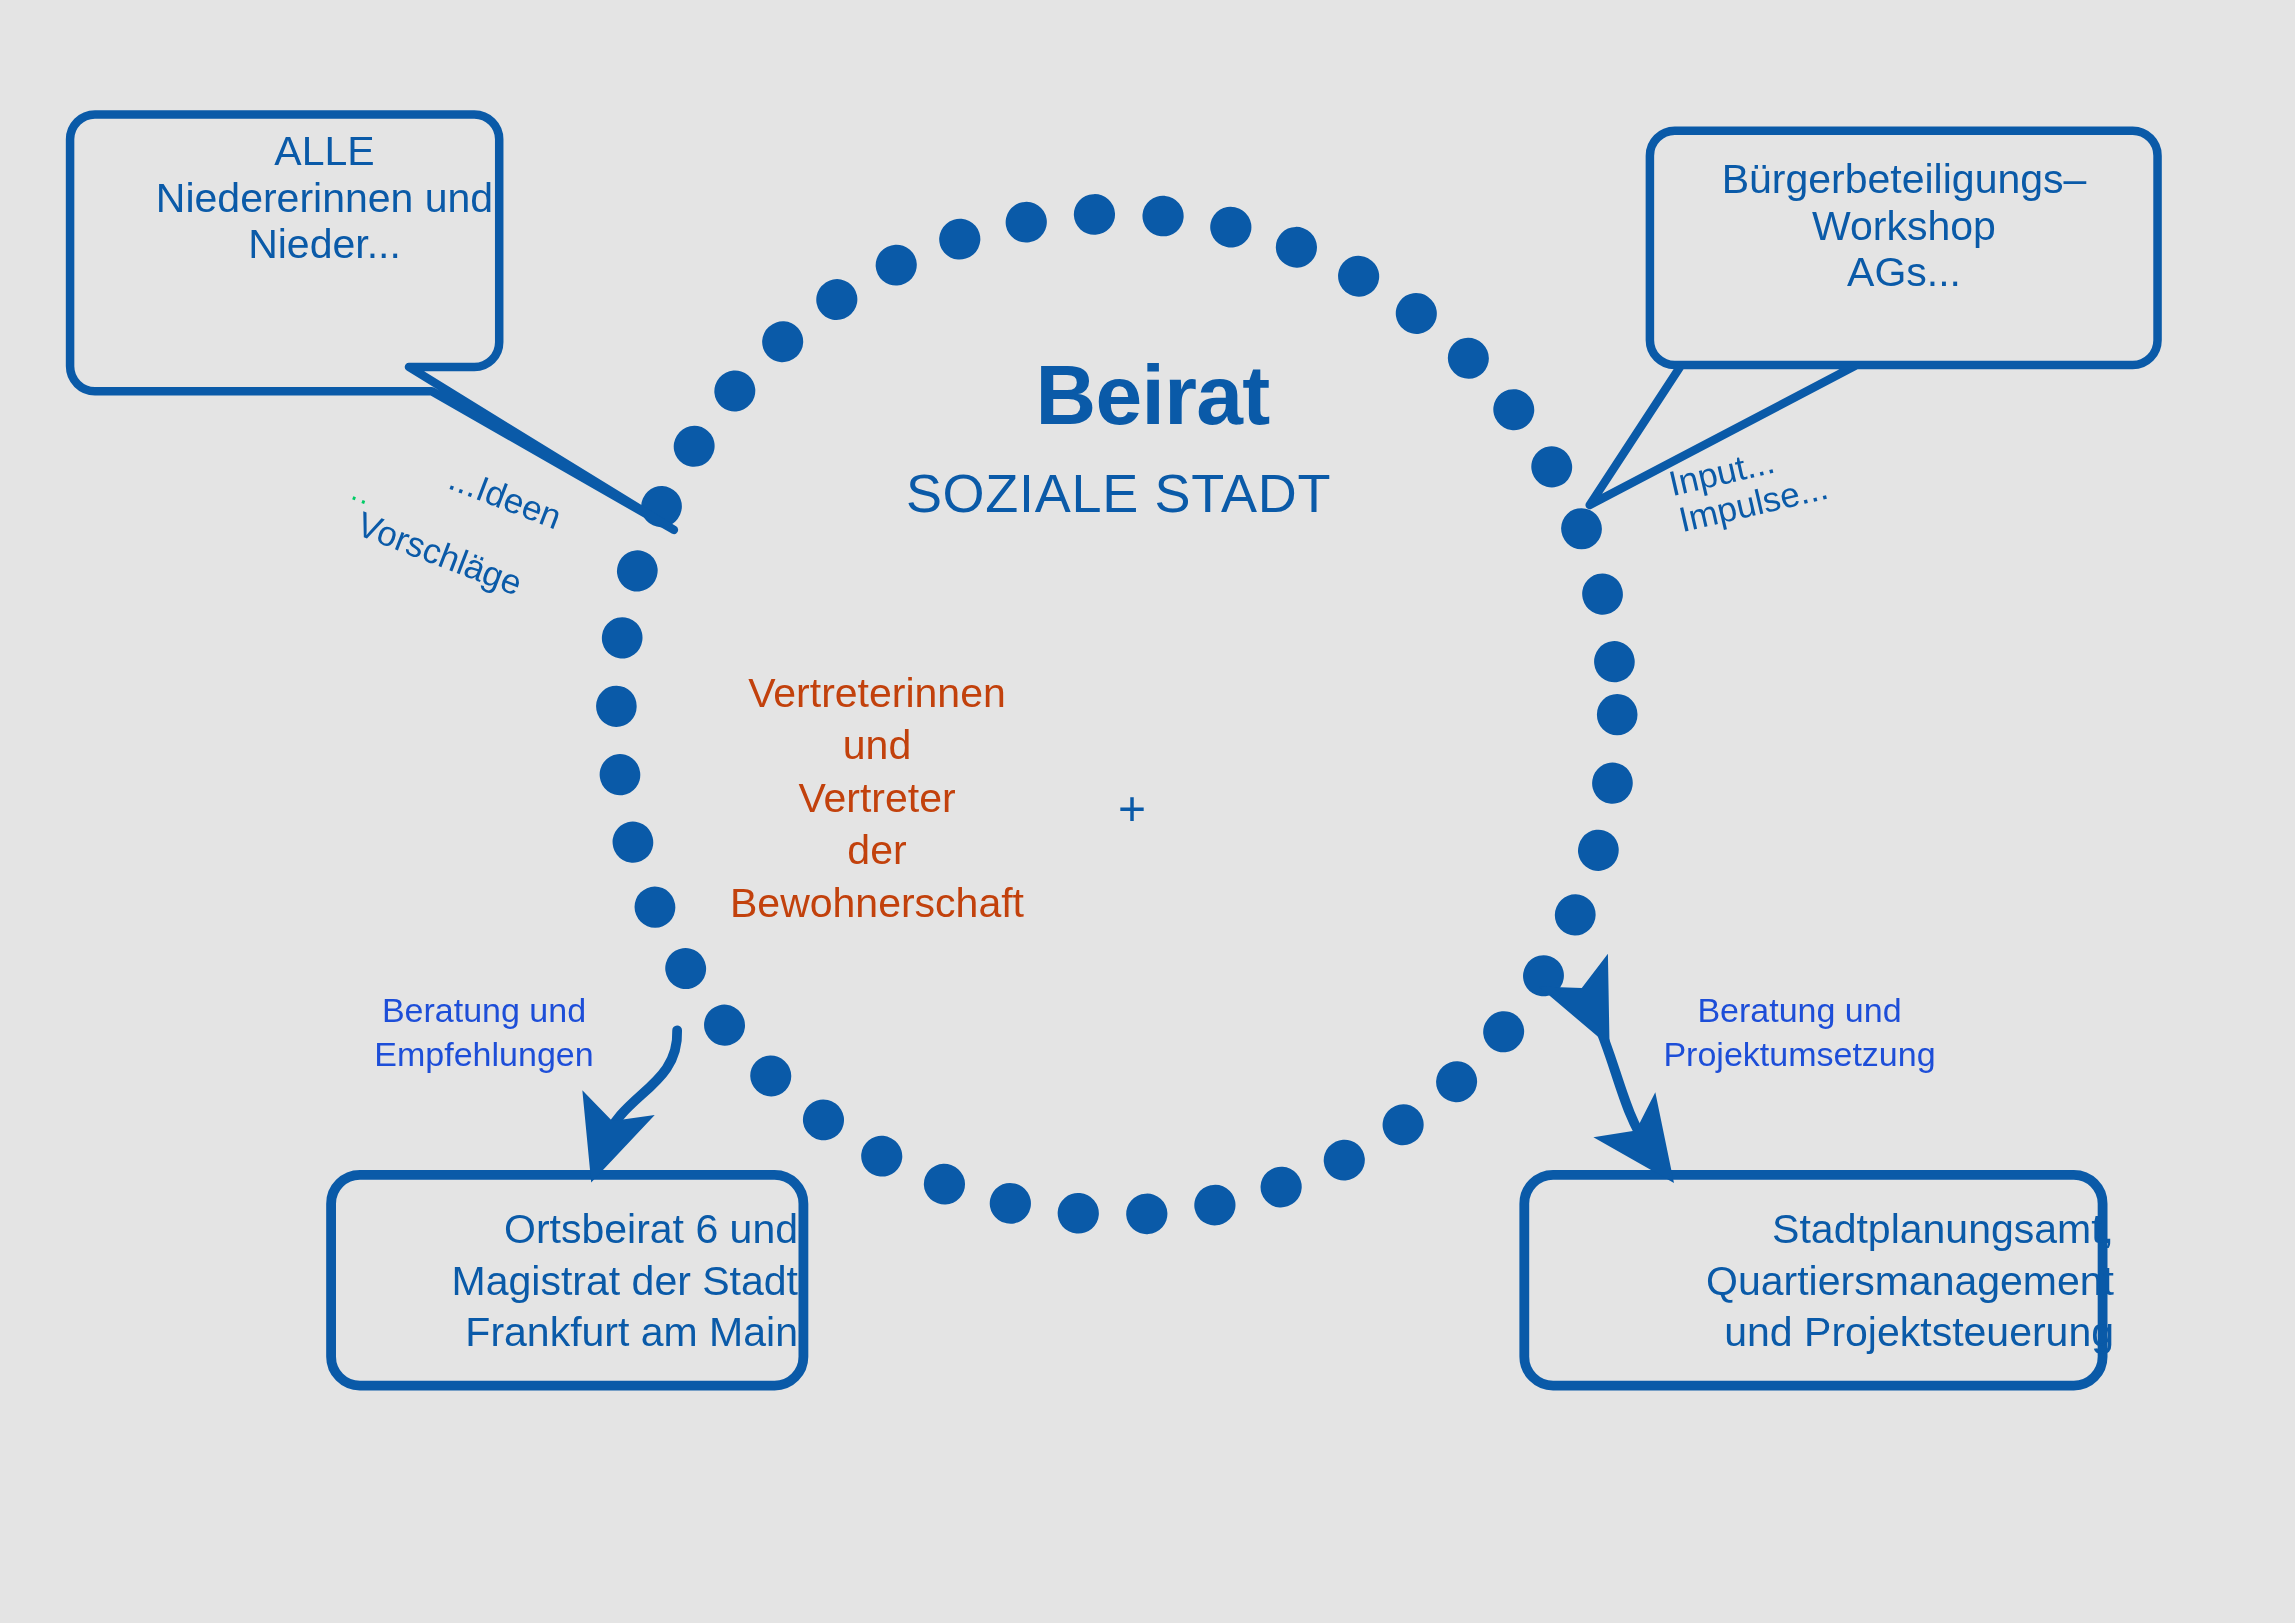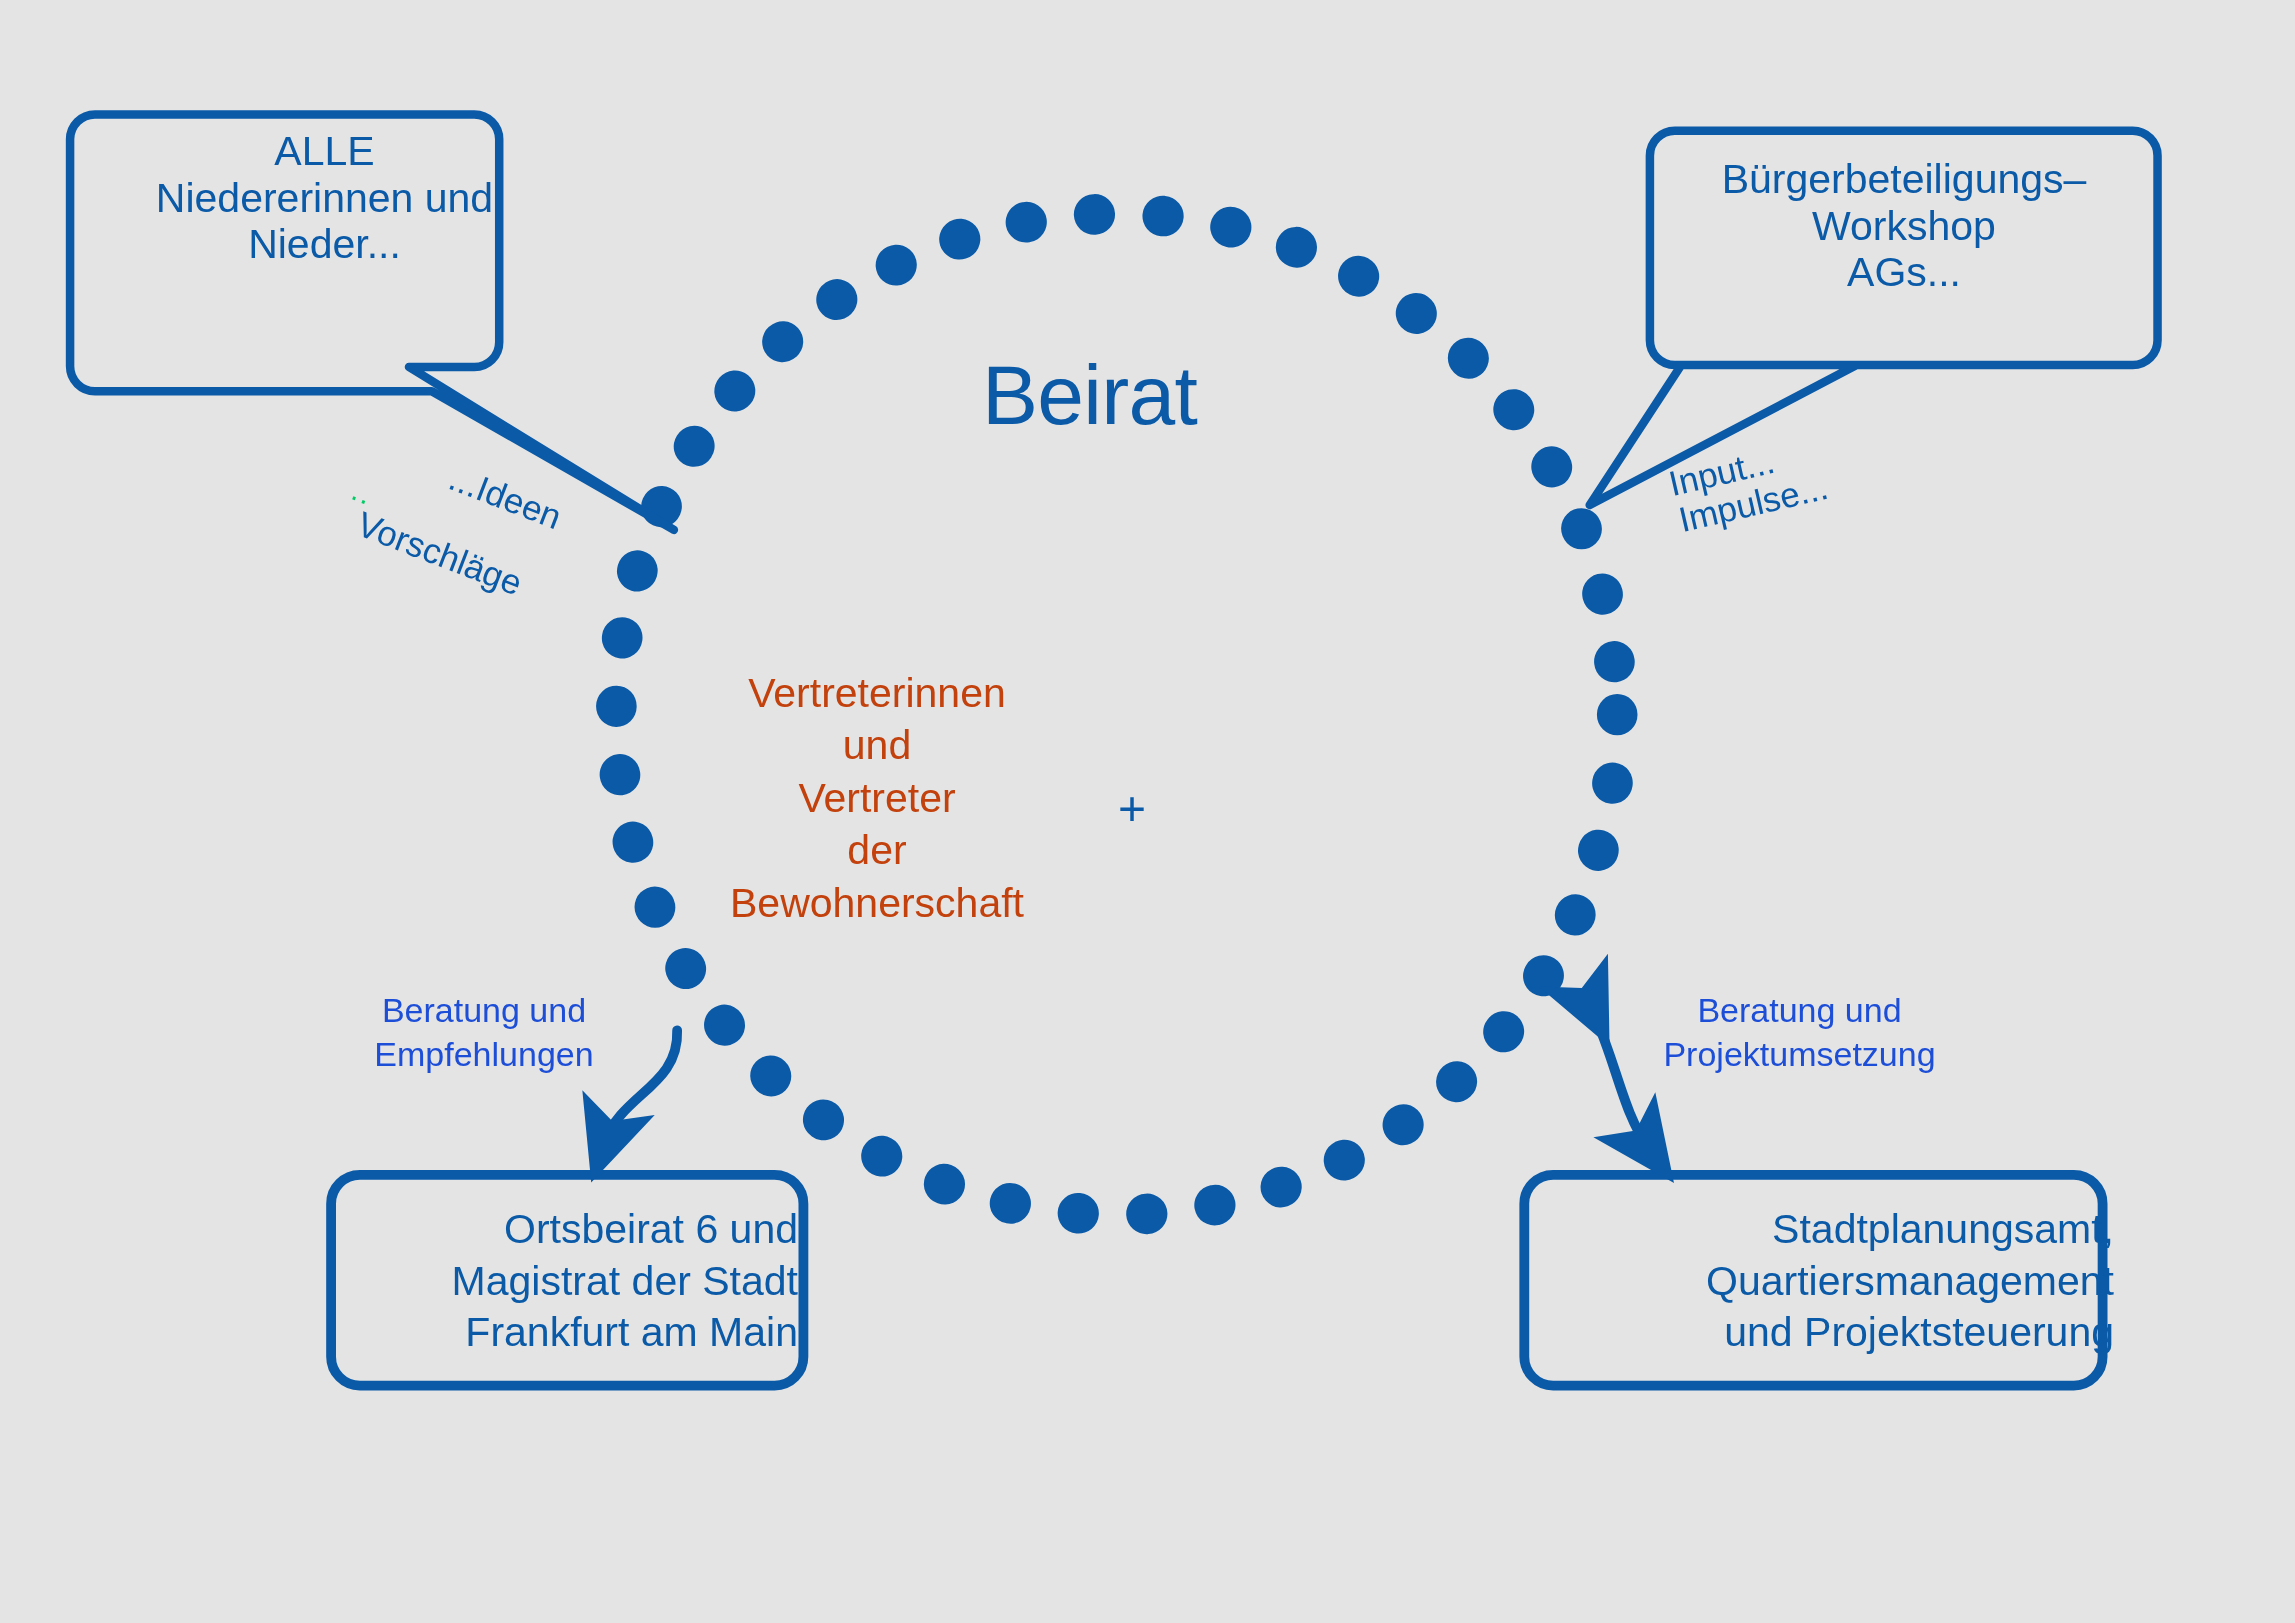--- a/index.html
+++ b/index.html
@@ -19,22 +19,22 @@
   
   .bubble-text{
     position:absolute;text-align:center;color:#0a5aa8;
     font-size:41px;line-height:1.14;font-weight:400;
   }
   #bubble-left-text{left:92px;top:128px;width:465px;}
   #bubble-right-text{left:1675px;top:156px;width:458px;}
 
   
   #beirat-title{
-    left:756px;top:353px;width:667px;
-    font-size:84px;font-weight:400;letter-spacing:-0.7px;
+    left:819px;top:353px;width:667px;
+    font-size:84px;font-weight:700;letter-spacing:-0.7px;
     line-height:1.0;color:#0a5aa8;
   }
   #beirat-sub1{
     left:785px;top:466px;width:667px;
     font-size:54px;line-height:1.0;color:#0a5aa8;letter-spacing:0.7px;
   }
   #beirat-sub2{
     left:785px;top:537px;width:667px;
     font-size:54px;line-height:1.0;color:#0a5aa8;
   }
@@ -152,20 +152,21 @@
                C 2470 1620, 2480 1700, 2520 1755" fill="none" stroke="#0a5aa8" stroke-width="15" stroke-linecap="round" marker-start="url(#arrowFilled2)" marker-end="url(#arrowFilled)"></path>
     </g>
   </svg>
 
   <div class="bubble-text" id="bubble-left-text">ALLE<br>Niedererinnen und<br>Nieder...</div>
 
   <div class="bubble-text" id="bubble-right-text">Bürgerbeteiligungs–<br>Workshop<br>AGs...</div>
 
   <div class="txt ctr" id="beirat-title">Beirat</div>
 
+  <div class="txt ctr" id="beirat-sub1">SOZIALE STADT</div>
 
 
   <div class="col" id="col-left">Vertreterinnen<br>und<br>Vertreter<br>der<br>Bewohnerschaft</div>
 
   <div id="plus-sign">+</div>
 
 
 
   <div class="txt" id="ann-dots-green">..</div>
 

